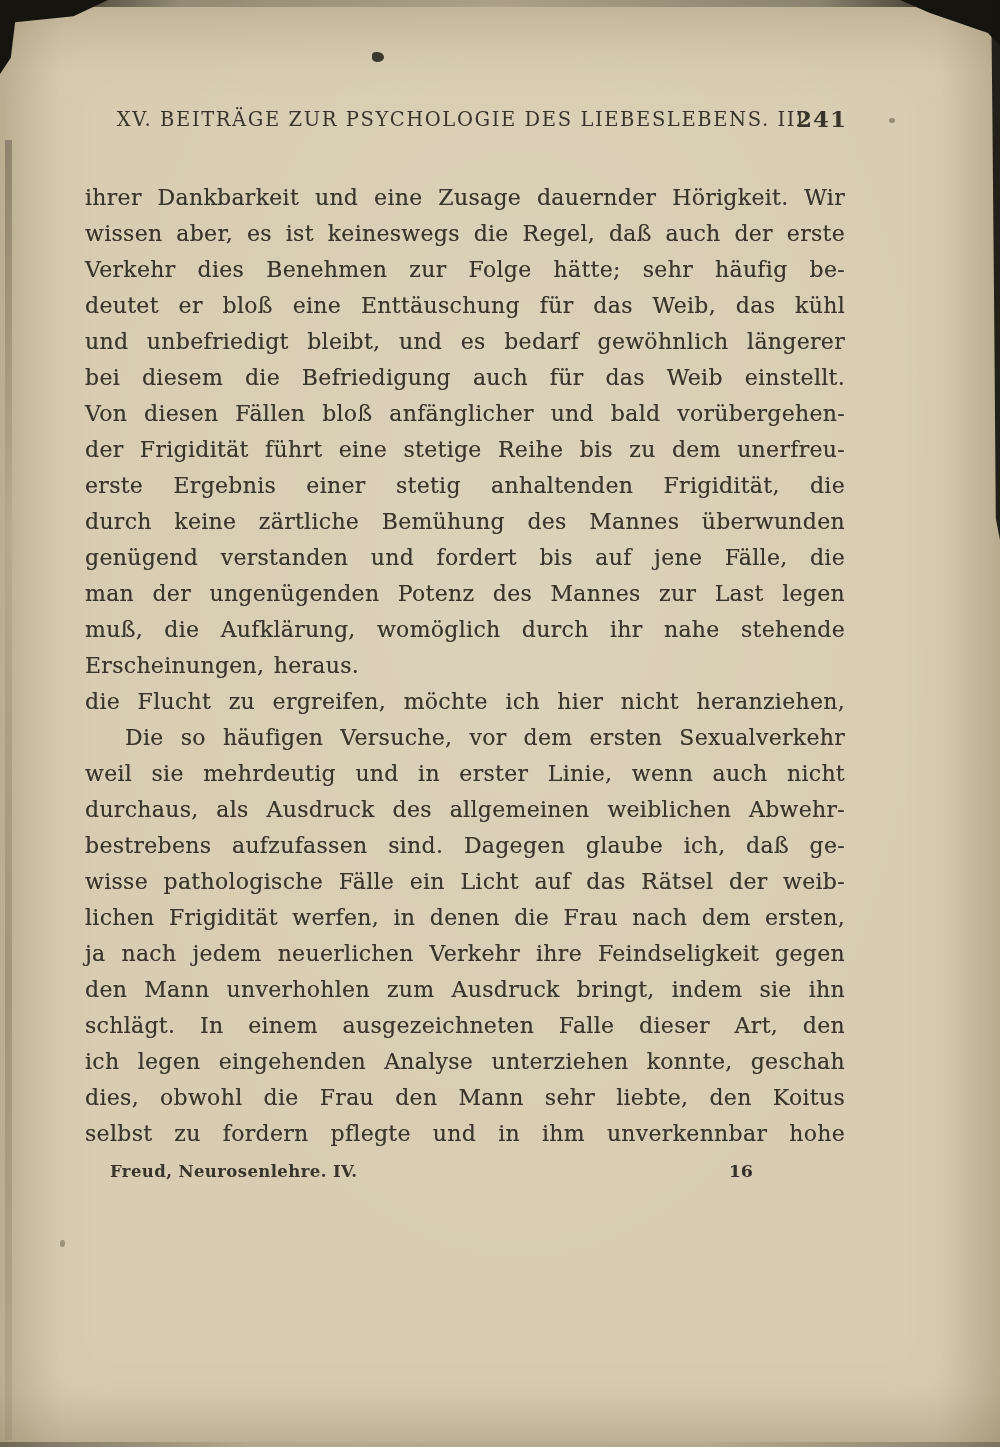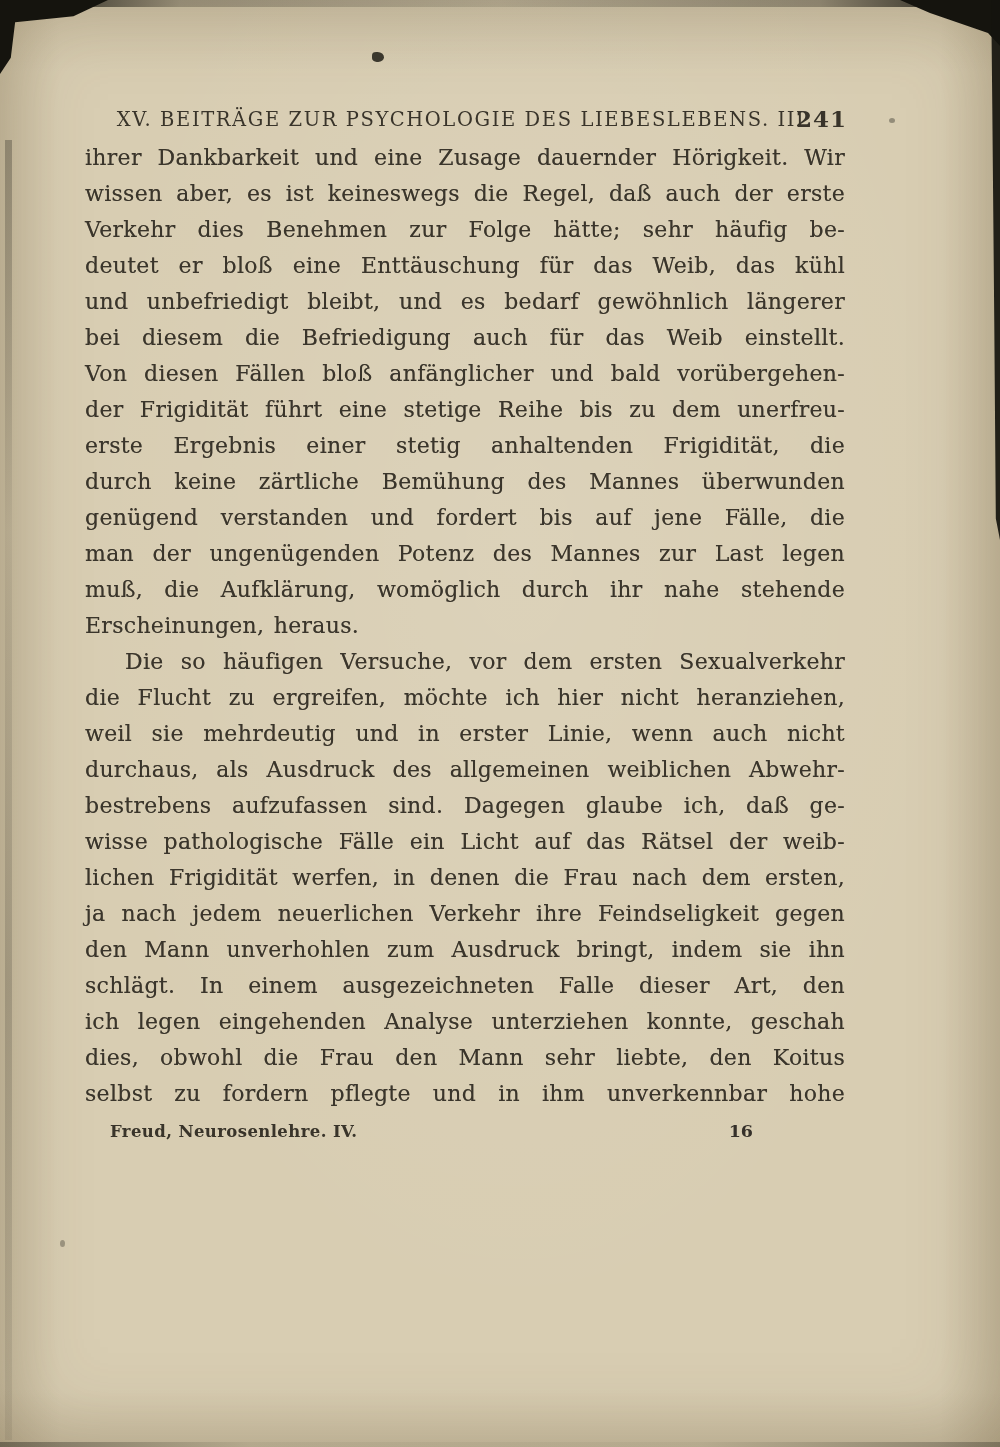--- a/index.html
+++ b/index.html
@@ -54,21 +54,21 @@
   }
   .folio {
     position: absolute; right: -2px; top: -3px;
     font-size: 23px;
     letter-spacing: 1px;
     font-weight: 600;
     color: #39342a;
   }
 
   
-  .text-block { }
+  .text-block { margin-top: 40px; }
   .paragraph { margin: 0; }
   .line {
     font-size: 22px;
     line-height: 36px;
     letter-spacing: 0.3px;
     word-spacing: 2px;
     text-align: justify;
     text-align-last: justify;
     text-justify: inter-word;
     white-space: normal;
@@ -118,22 +118,22 @@
         <div class="line">Von diesen Fällen bloß anfänglicher und bald vorübergehen-</div>
         <div class="line">der Frigidität führt eine stetige Reihe bis zu dem unerfreu-</div>
         <div class="line">erste Ergebnis einer stetig anhaltenden Frigidität, die</div>
         <div class="line">durch keine zärtliche Bemühung des Mannes überwunden</div>
         <div class="line">genügend verstanden und fordert bis auf jene Fälle, die</div>
         <div class="line">man der ungenügenden Potenz des Mannes zur Last legen</div>
         <div class="line">muß, die Aufklärung, womöglich durch ihr nahe stehende</div>
         <div class="line lastline">Erscheinungen, heraus.</div>
       </div>
       <div class="paragraph">
+        <div class="line">die Flucht zu ergreifen, möchte ich hier nicht heranziehen,</div>
         <div class="line indent">Die so häufigen Versuche, vor dem ersten Sexualverkehr</div>
-        <div class="line">die Flucht zu ergreifen, möchte ich hier nicht heranziehen,</div>
         <div class="line">weil sie mehrdeutig und in erster Linie, wenn auch nicht</div>
         <div class="line">durchaus, als Ausdruck des allgemeinen weiblichen Abwehr-</div>
         <div class="line">bestrebens aufzufassen sind. Dagegen glaube ich, daß ge-</div>
         <div class="line">wisse pathologische Fälle ein Licht auf das Rätsel der weib-</div>
         <div class="line">lichen Frigidität werfen, in denen die Frau nach dem ersten,</div>
         <div class="line">ja nach jedem neuerlichen Verkehr ihre Feindseligkeit gegen</div>
         <div class="line">den Mann unverhohlen zum Ausdruck bringt, indem sie ihn</div>
         <div class="line">schlägt. In einem ausgezeichneten Falle dieser Art, den</div>
         <div class="line">ich legen eingehenden Analyse unterziehen konnte, geschah</div>
         <div class="line">dies, obwohl die Frau den Mann sehr liebte, den Koitus</div>

